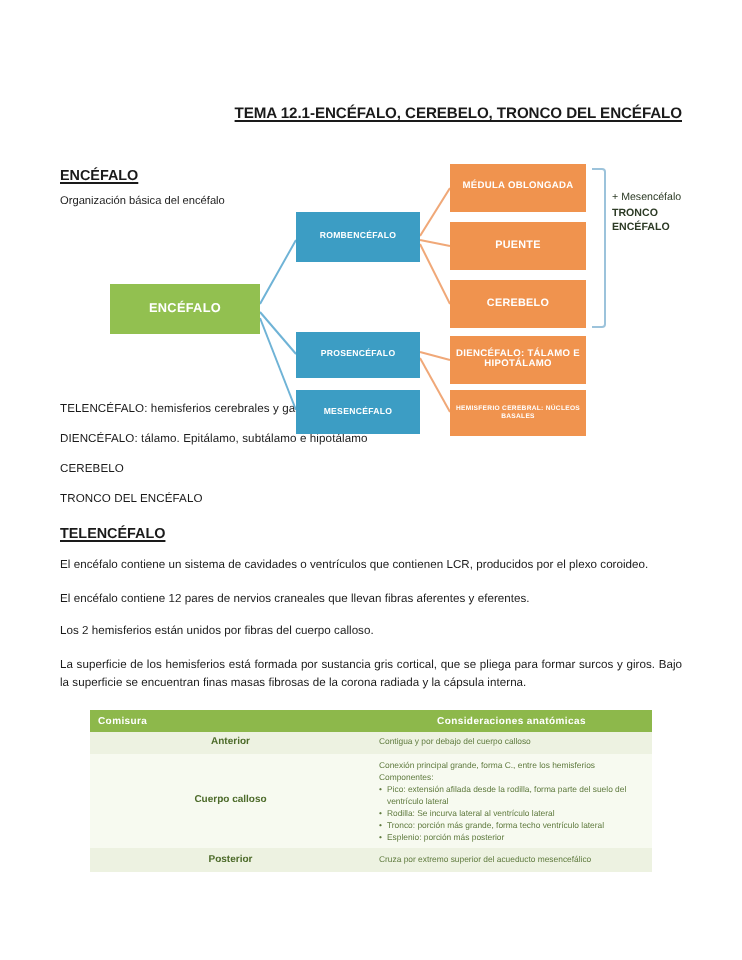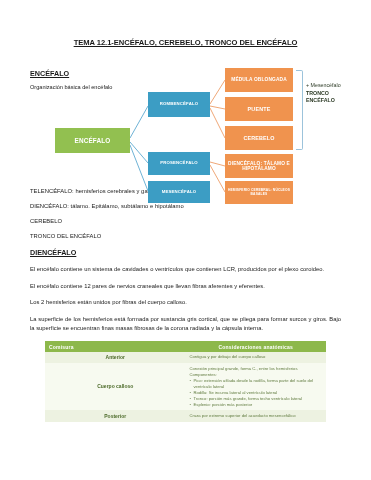--- a/index.html
+++ b/index.html
@@ -7,27 +7,27 @@
     width:371px;height:480px;
     background:#ffffff;
     font-family:"Liberation Sans", sans-serif;
     color:#1a1a1a;
     overflow:hidden;
     position:relative;
   }
   .page{position:relative;width:371px;height:480px;box-sizing:border-box;padding:0 30px;}
 
   .doc-title{
-    text-align:center;
+    text-align:right;
     font-size:7.6px;
     font-weight:bold;
     text-decoration:underline;
     letter-spacing:-0.05px;
     margin:0;
-    padding-top:38px;
+    padding-top:52px;
   }
 
   .sec-head{
     font-size:7.2px;
     font-weight:bold;
     text-decoration:underline;
     margin:0;
   }
   .sec-head.enc{padding-top:22px;}
   .sec-head.tel{padding-top:0;}
@@ -194,21 +194,21 @@
     </div>
   </div>
 
   <div class="lines">
     <p>TELENCÉFALO: hemisferios cerebrales y ganglios basales</p>
     <p>DIENCÉFALO: tálamo. Epitálamo, subtálamo e hipotálamo</p>
     <p>CEREBELO</p>
     <p>TRONCO DEL ENCÉFALO</p>
   </div>
 
-  <h2 class="sec-head tel">DIENCÉFALO</h2>
+  <h2 class="sec-head tel">TELENCÉFALO</h2>
 
   <p class="para">El encéfalo contiene un sistema de cavidades o ventrículos que contienen LCR, producidos por el plexo coroideo.</p>
   <p class="para">El encéfalo contiene 12 pares de nervios craneales que llevan fibras aferentes y eferentes.</p>
   <p class="para">Los 2 hemisferios están unidos por fibras del cuerpo calloso.</p>
   <p class="para">La superficie de los hemisferios está formada por sustancia gris cortical, que se pliega para formar surcos y giros. Bajo la superficie se encuentran finas masas fibrosas de la corona radiada y la cápsula interna.</p>
 
   <div class="tbl-wrap">
     <table>
       <thead>
         <tr>

